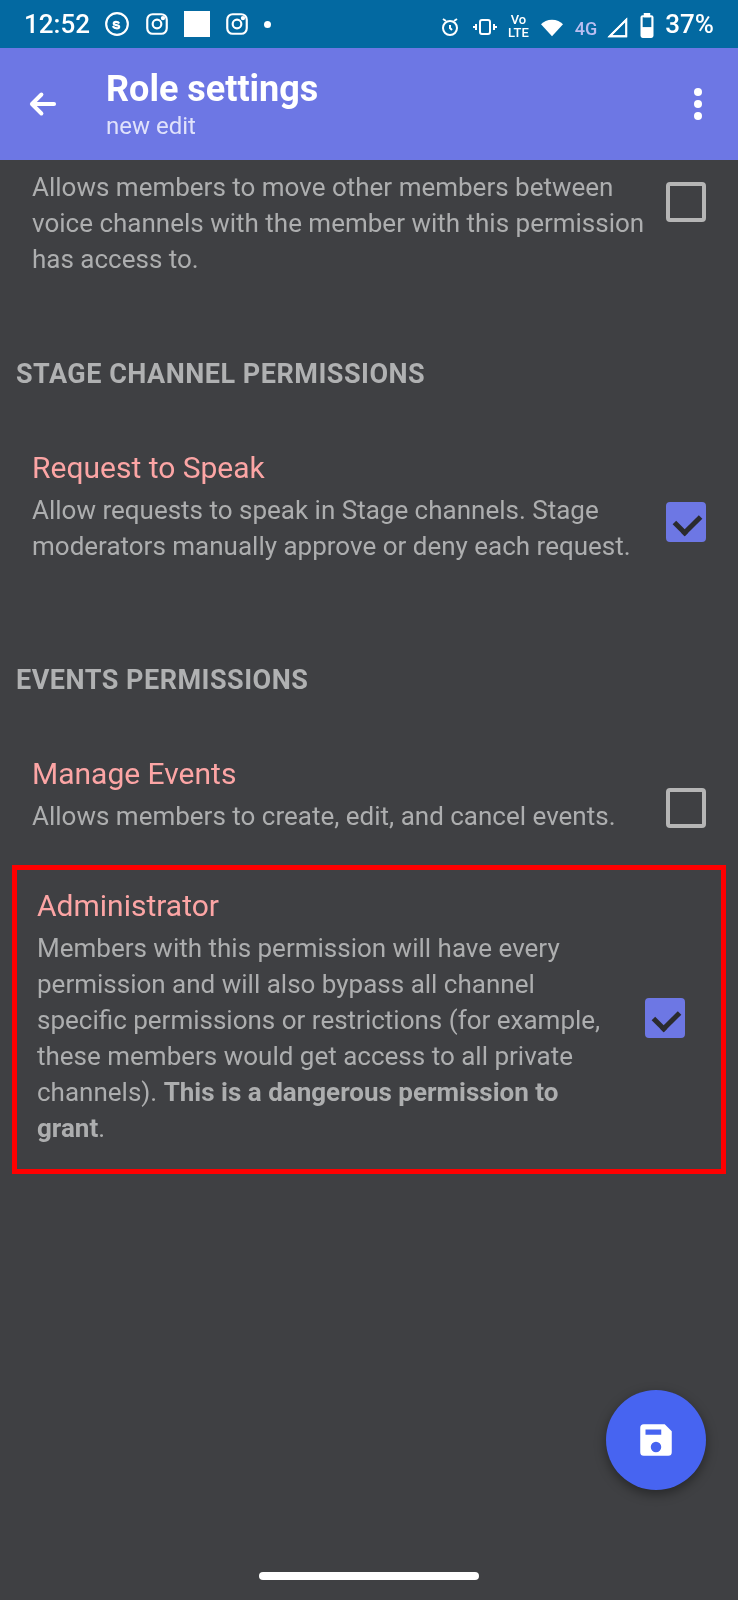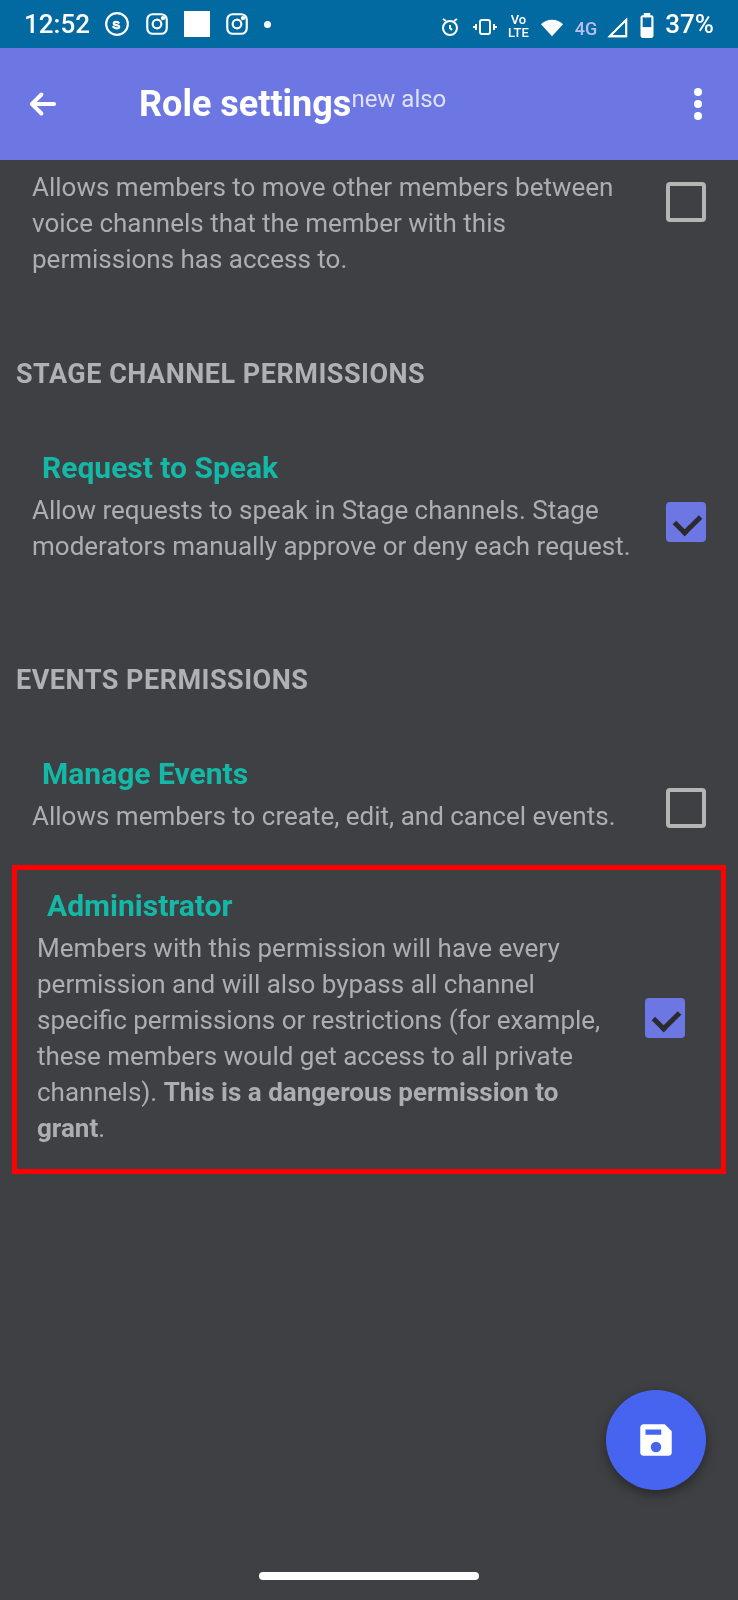--- a/index.html
+++ b/index.html
@@ -32,38 +32,38 @@
     align-items: center;
     padding: 0 20px;
     position: relative;
   }
   .back-btn {
     width: 46px; height: 46px;
     display:flex; align-items:center; justify-content:center;
     color:#fff;
     margin-right: 40px;
   }
-  .titles { display:flex; flex-direction:row;margin-left:33px; }
+  .titles { display:flex; flex-direction:column; }
   .title { color:#fff; font-size: 36px; font-weight: 700; }
   .subtitle { color:#e0e2fb; font-size: 24px; font-weight: 400; margin-top:2px;}
   .menu-btn {
     position:absolute; right:20px; top:50%; transform:translateY(-50%);
     width:40px; height:40px;
     display:flex; align-items:center; justify-content:center;
     color:#fff;
   }
   .content {
     padding: 0 0 0 0;
   }
   .perm-item {
     display:flex; align-items:flex-start;
     padding: 0 32px 0 32px;
   }
   .perm-text { flex:1; padding-right: 20px; }
-  .perm-title { color:#14b8a6; font-size: 30px; font-weight:700; margin-bottom:8px;margin-left:10px;}
+  .perm-title { color:#fca5a5; font-size: 30px; font-weight:400; margin-bottom:8px;}
   .perm-desc { color:#adaeaf; font-size: 26px; line-height:1.38; }
   .perm-desc b { font-weight:700; }
   .checkbox {
     width:40px; height:40px;
     border: 4px solid #b5b5b5;
     border-radius:4px;
     flex-shrink:0;
     margin-top: 12px;
     position: relative;
   }
@@ -182,36 +182,36 @@
 </div>
 
 <div class="app-bar">
   <div class="back-btn">
     <svg width="38" height="38" viewBox="0 0 24 24" fill="none" stroke="#fff" stroke-width="2.5" stroke-linecap="round" stroke-linejoin="round">
         <path d="M19 12H5M11 18l-6-6 6-6"></path>
       </svg>
   </div>
   <div class="titles">
     <div class="title">Role settings</div>
-    <div class="subtitle">new also</div>
+    <div class="subtitle">new edit</div>
   </div>
   <div class="menu-btn">
     <svg width="8" height="32" viewBox="0 0 6 24" fill="#fff">
         <circle cx="3" cy="3" r="3"></circle>
         <circle cx="3" cy="12" r="3"></circle>
         <circle cx="3" cy="21" r="3"></circle>
       </svg>
   </div>
 </div>
 
 <div class="content">
 
   <div class="perm-item" style="padding-top:10px; padding-bottom:40px;">
     <div class="perm-text">
-      <div class="perm-desc">Allows members to move other members between voice channels that the member with this permissions has access to.</div>
+      <div class="perm-desc">Allows members to move other members between voice channels with the member with this permission has access to.</div>
     </div>
     <div class="checkbox"></div>
   </div>
 
   <div class="section-header" style="margin-top:40px;">STAGE CHANNEL PERMISSIONS</div>
 
   <div class="perm-item" style="padding-top:60px; padding-bottom:30px;">
     <div class="perm-text">
       <div class="perm-title">Request to Speak</div>
       <div class="perm-desc">Allow requests to speak in Stage channels. Stage moderators manually approve or deny each request.</div>

